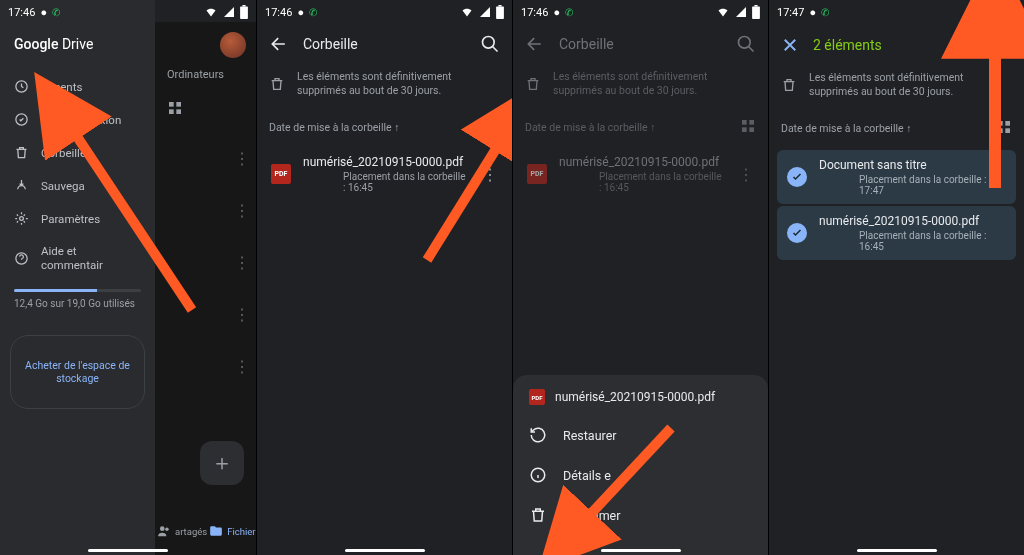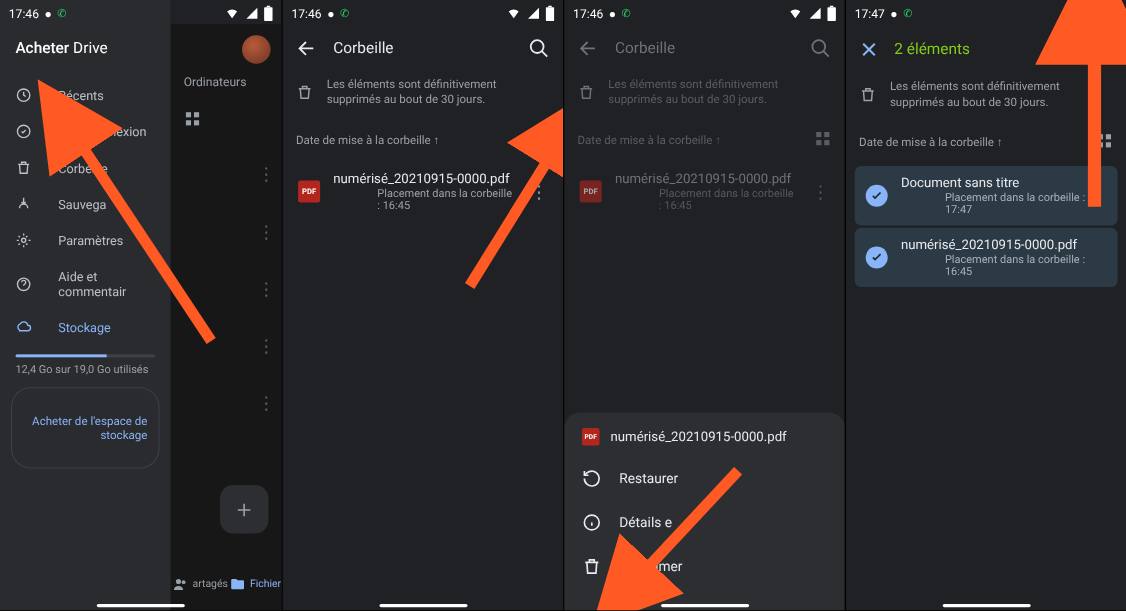--- a/index.html
+++ b/index.html
@@ -9,27 +9,27 @@
   .pane + .pane { border-left: 1px solid #000; }
   
   .statusbar { height: 22px; display: flex; justify-content: space-between; align-items: center; padding: 12px 8px; font-size: 11px; color: #fff; }
   .status-left, .status-right { display: flex; align-items: center; gap: 5px; }
   .status-right svg { display: block; }
 
   
   .drawer { position: absolute; left:0; top:0; width: 155px; height: 555px; background: #2a2b2e; padding-top:22px; }
   .drawer .brand { font-size: 14px; font-weight: 400; padding: 14px 14px 18px; color:#fff; }
   .drawer .brand .g { font-weight:500; }
-  .menu-item { display:flex; align-items:center; gap:24px; padding: 9px 14px; font-size: 11.5px; color:#bdc1c6; }
+  .menu-item { display:flex; align-items:center; gap:12px; padding: 9px 14px; font-size: 11.5px; color:#bdc1c6; }
   .menu-item.active { color:#8ab4f8; }
   .menu-item svg { width:15px; height:15px; flex-shrink:0; }
   .storage-bar { margin: 8px 14px 6px; height:3px; background:#3c4043; border-radius:2px; overflow:hidden; }
   .storage-bar > div { height:100%; background:#8ab4f8; width:65%; }
   .storage-text { font-size:10px; color:#9aa0a6; padding:0 14px 10px; }
-  .buy-storage { margin: 0 10px; font-size: 10.5px; color:#8ab4f8; border:1px solid #3c4043; border-radius:18px; padding: 23px 10px; text-align:right; }
+  .buy-storage { margin: 16px 10px; font-size: 10.5px; color:#8ab4f8; border:1px solid #3c4043; border-radius:18px; padding: 23px 10px; text-align:center; }
   .pane1-bg { position:absolute; left:155px; top:22px; right:0; bottom:0; background:#171717; }
   .pane1-bg .computers { color:#9aa0a6; font-size:11px; padding:46px 0 0 12px; }
   .pane1-bg .avatar { position:absolute; right:10px; top:10px; width:26px; height:26px; border-radius:50%; background: radial-gradient(circle at 40% 35%, #b85b3a, #6b3224); }
   .pane1-bg .gridicon { position:absolute; left:12px; top:78px; color:#9aa0a6; }
   .pane1-bg .dotsstack { position:absolute; right:6px; top:130px; display:flex; flex-direction:column; gap:38px; }
   .pane1-bg .dotsstack span { color:#5f6368; font-size:16px; line-height:14px; }
   .pane1-bg .fab { position:absolute; right:12px; bottom:70px; width:44px; height:44px; border-radius:12px; background:#2d2e31; display:flex; align-items:center; justify-content:center; color:#9aa0a6; font-size:22px; }
   .pane1-bg .bottomtabs { position:absolute; left:0; right:0; bottom:0; height:48px; display:flex; }
   .pane1-bg .bottomtabs > div { flex:1; display:flex; align-items:center; justify-content:center; gap:2px; font-size:9.5px; color:#9aa0a6; }
   .pane1-bg .bottomtabs > div.active { color:#8ab4f8; }
@@ -131,21 +131,21 @@
         <svg width="12" height="12" viewBox="0 0 24 24" fill="#fff">
               <path d="M2 22h20V2z"></path>
             </svg>
         <svg width="8" height="14" viewBox="0 0 10 18" fill="#fff">
               <rect x="0" y="2" width="10" height="16" rx="1"></rect>
               <rect x="3" y="0" width="4" height="2"></rect>
             </svg>
       </div>
     </div>
     <div class="brand">
-      <span class="g">Acheter</span> <span>Drive</span>
+      <span class="g">Google</span> <span>Drive</span>
     </div>
     <div class="menu-item">
       <svg viewBox="0 0 24 24" fill="none" stroke="currentColor" stroke-width="2">
             <circle cx="12" cy="12" r="9"></circle>
             <path d="M12 7v5l3 2"></path>
           </svg>
       <span>Récents</span>
     </div>
     <div class="menu-item">
       <svg viewBox="0 0 24 24" fill="none" stroke="currentColor" stroke-width="2">
@@ -172,26 +172,20 @@
             <path d="M12 2v3m0 14v3m10-10h-3M5 12H2m15.5-6.5l-2 2m-9 9l-2 2m13 0l-2-2m-9-9l-2-2"></path>
           </svg>
       <span>Paramètres</span>
     </div>
     <div class="menu-item">
       <svg viewBox="0 0 24 24" fill="none" stroke="currentColor" stroke-width="2">
             <circle cx="12" cy="12" r="9"></circle>
             <path d="M9 9a3 3 0 1 1 4 3c-1 .5-1 1-1 2m0 3h0"></path>
           </svg>
       <span>Aide et commentair</span>
-    </div>
-    <div class="menu-item active">
-      <svg viewBox="0 0 24 24" fill="none" stroke="currentColor" stroke-width="2">
-            <path d="M6 16a5 5 0 0 1 1-9 6 6 0 0 1 11 2 4 4 0 0 1 0 8H6z"></path>
-          </svg>
-      <span>Stockage</span>
     </div>
     <div class="storage-bar">
           <div></div>
         </div>
     <div class="storage-text">12,4 Go sur 19,0 Go utilisés</div>
     <div class="buy-storage">Acheter de l'espace de stockage</div>
   </div>
   <div class="navbar"></div>
 
   <div class="arrow" style="left:62px; top:120px;">

